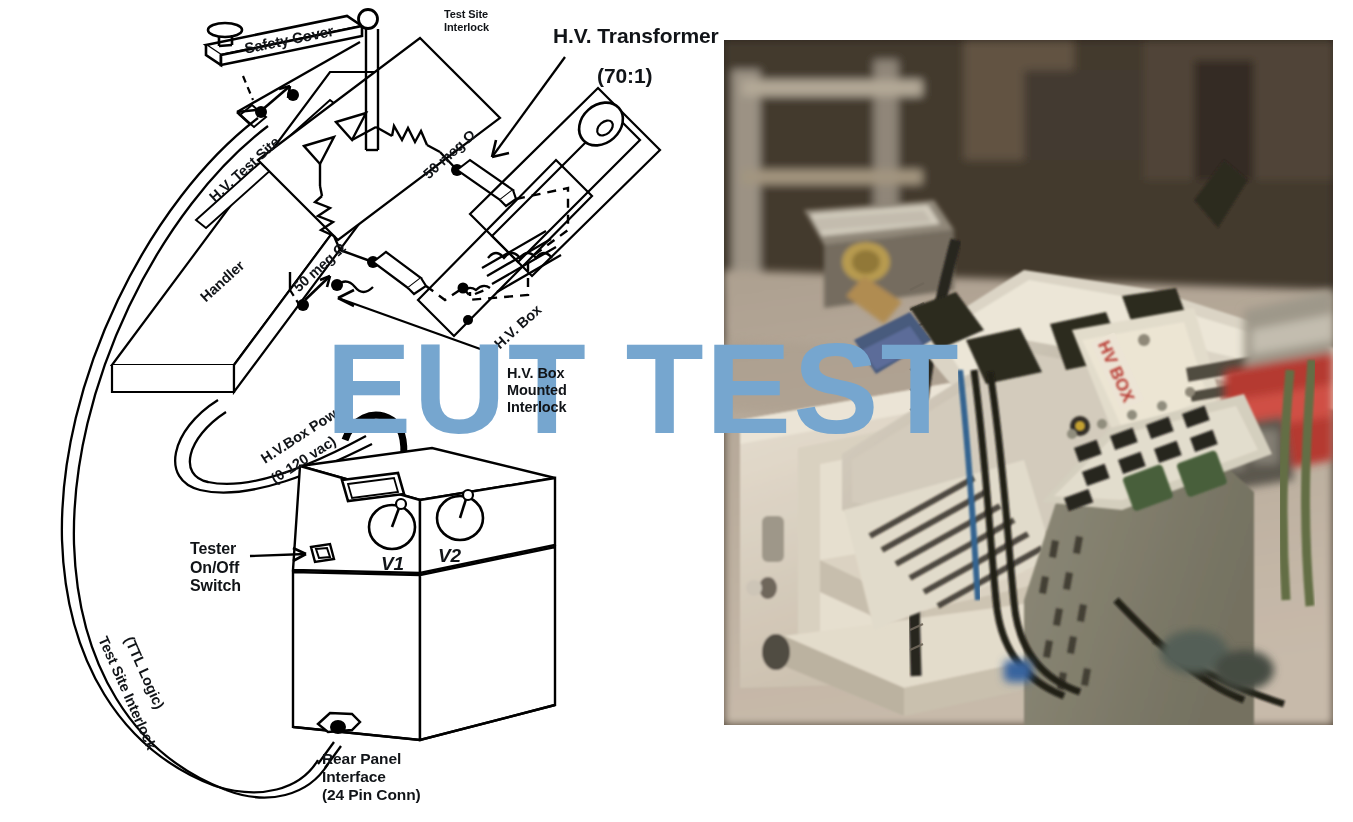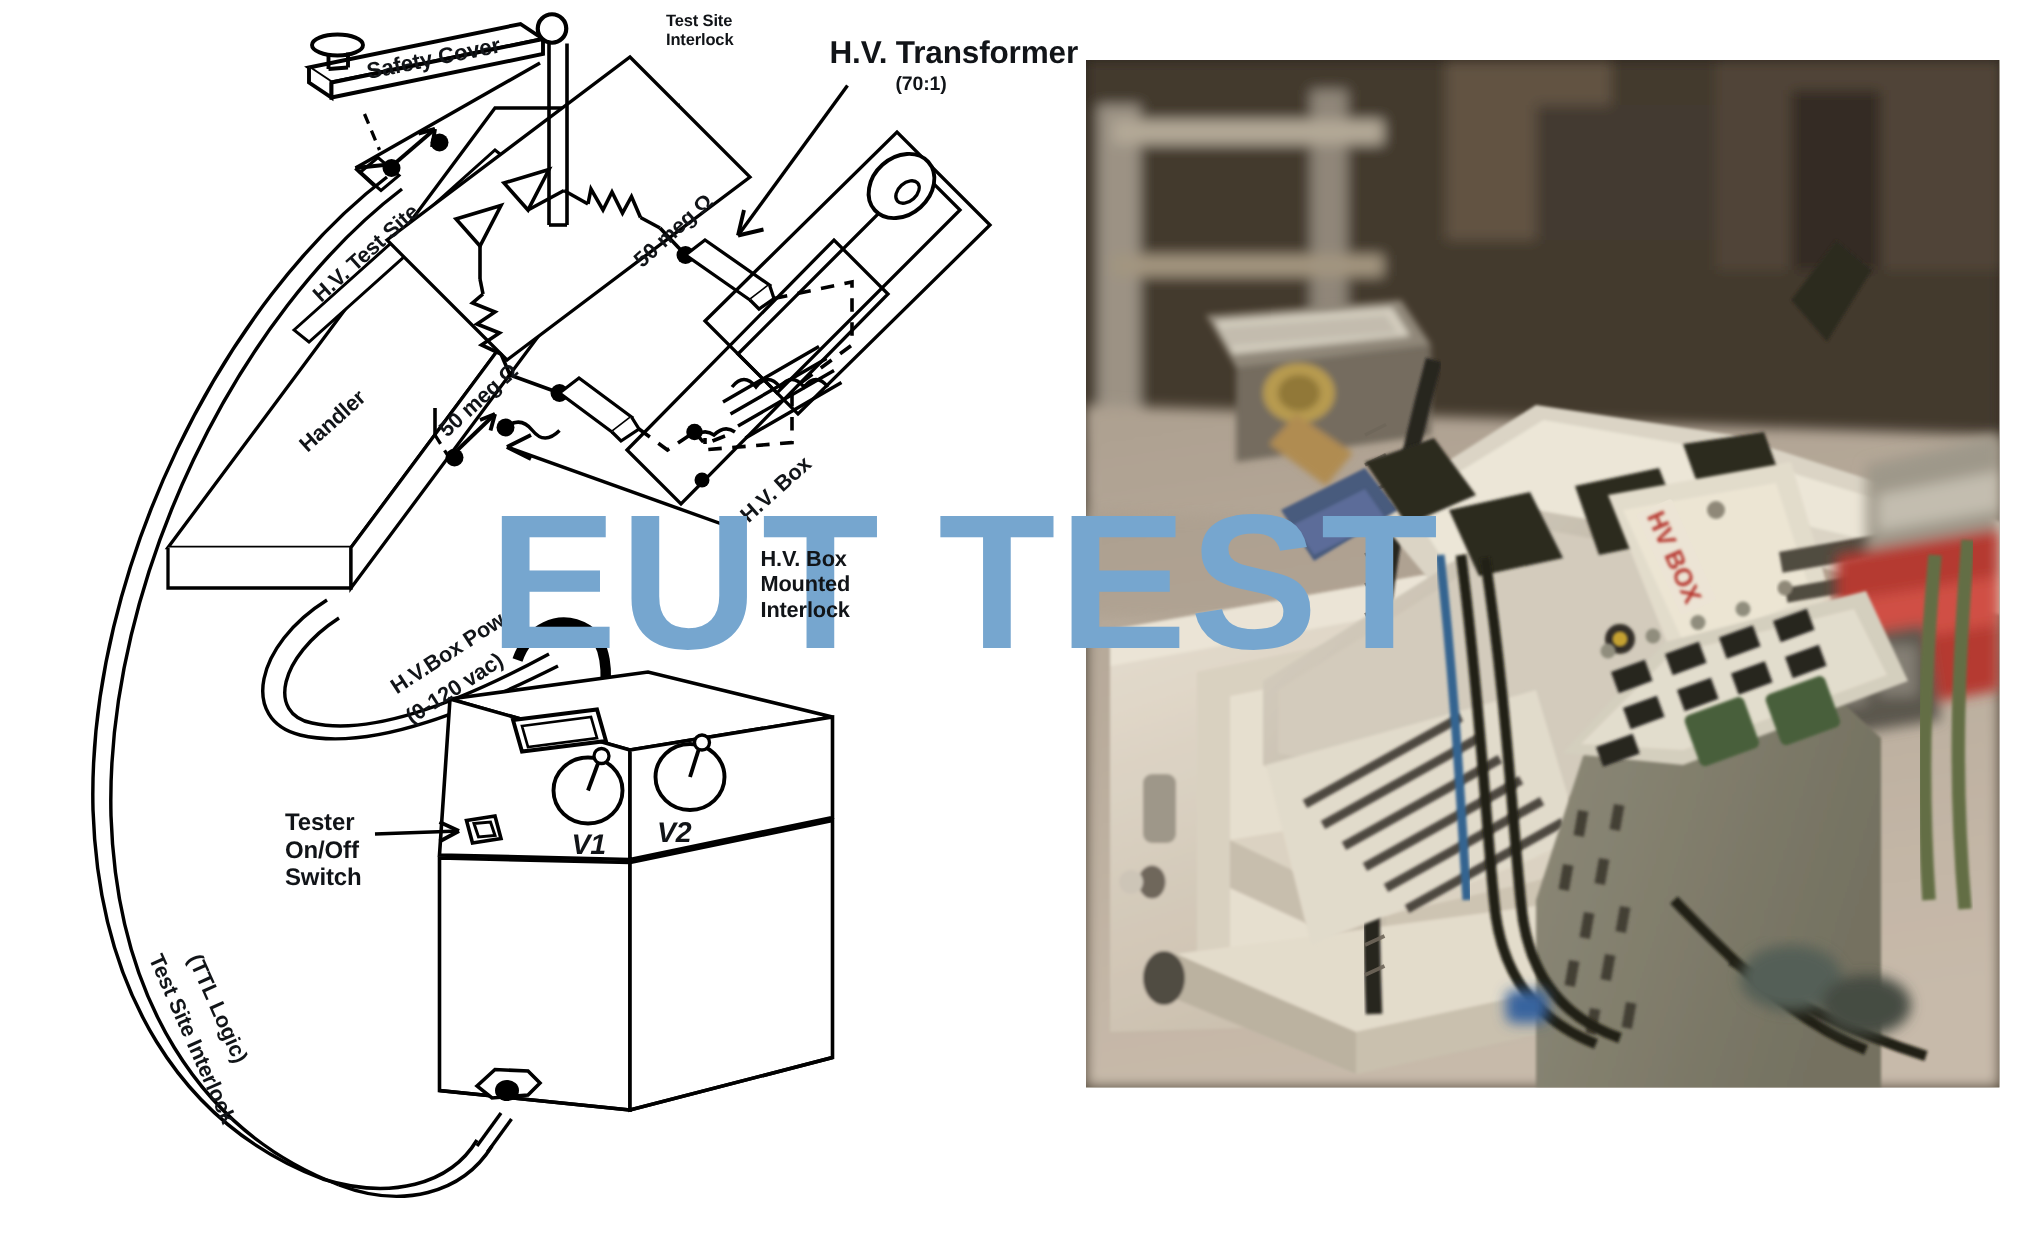--- a/index.html
+++ b/index.html
@@ -245,21 +245,21 @@
         </g>
       </g>
     </svg>
 
     <div class="lbl rot" style="left:243px;top:40px;font-size:15px;transform:rotate(-11.5deg);">Safety Cover</div>
 
     <div class="lbl" style="left:444px;top:8px;font-size:11px;">Test Site
 Interlock</div>
 
     <div class="lbl" style="left:553px;top:24px;font-size:21px;">H.V. Transformer</div>
-    <div class="lbl" style="left:597px;top:48px;font-size:13px;text-align:center;">(70:1)</div>
+    <div class="lbl" style="left:597px;top:64px;font-size:21px;text-align:center;">(70:1)</div>
 
     <div class="lbl rot" style="left:206px;top:193px;font-size:14.5px;transform:rotate(-42deg);">H.V. Test Site</div>
 
     <div class="lbl rot" style="left:420px;top:170px;font-size:14.5px;transform:rotate(-42deg);">50 meg Ω</div>
 
     <div class="lbl rot" style="left:290px;top:283px;font-size:14.5px;transform:rotate(-42deg);">50 meg Ω</div>
 
     <div class="lbl rot" style="left:197px;top:293px;font-size:14.5px;transform:rotate(-42deg);">Handler</div>
 
     <div class="lbl rot" style="left:491px;top:340px;font-size:14.5px;transform:rotate(-42deg);">H.V. Box</div>
@@ -274,20 +274,23 @@
     <div class="lbl" style="left:190px;top:540px;font-size:16px;">Tester
 On/Off
 Switch</div>
 
     <div class="lbl ital" style="left:381px;top:553px;font-size:19px;font-style:italic;">V1</div>
     <div class="lbl ital" style="left:438px;top:545px;font-size:19px;">V2</div>
 
     <div class="lbl rot" style="left:136px;top:634px;font-size:14.5px;transform:rotate(66deg);">(TTL Logic)</div>
     <div class="lbl rot" style="left:110px;top:634px;font-size:14.5px;transform:rotate(66deg);">Test Site Interlock</div>
 
+    <div class="lbl" style="left:322px;top:750px;font-size:15.5px;">Rear Panel
+Interface
+(24 Pin Conn)</div>
   </div>
 
   <div id="watermark">EUT TEST</div>
 
   <div id="photo">
     <svg width="609" height="685" viewBox="0 0 609 685">
       <defs>
         <linearGradient id="floorG" x1="0" y1="0" x2="0.2" y2="1">
           <stop offset="0" stop-color="#ada091"></stop>
           <stop offset="1" stop-color="#c9bcad"></stop>

